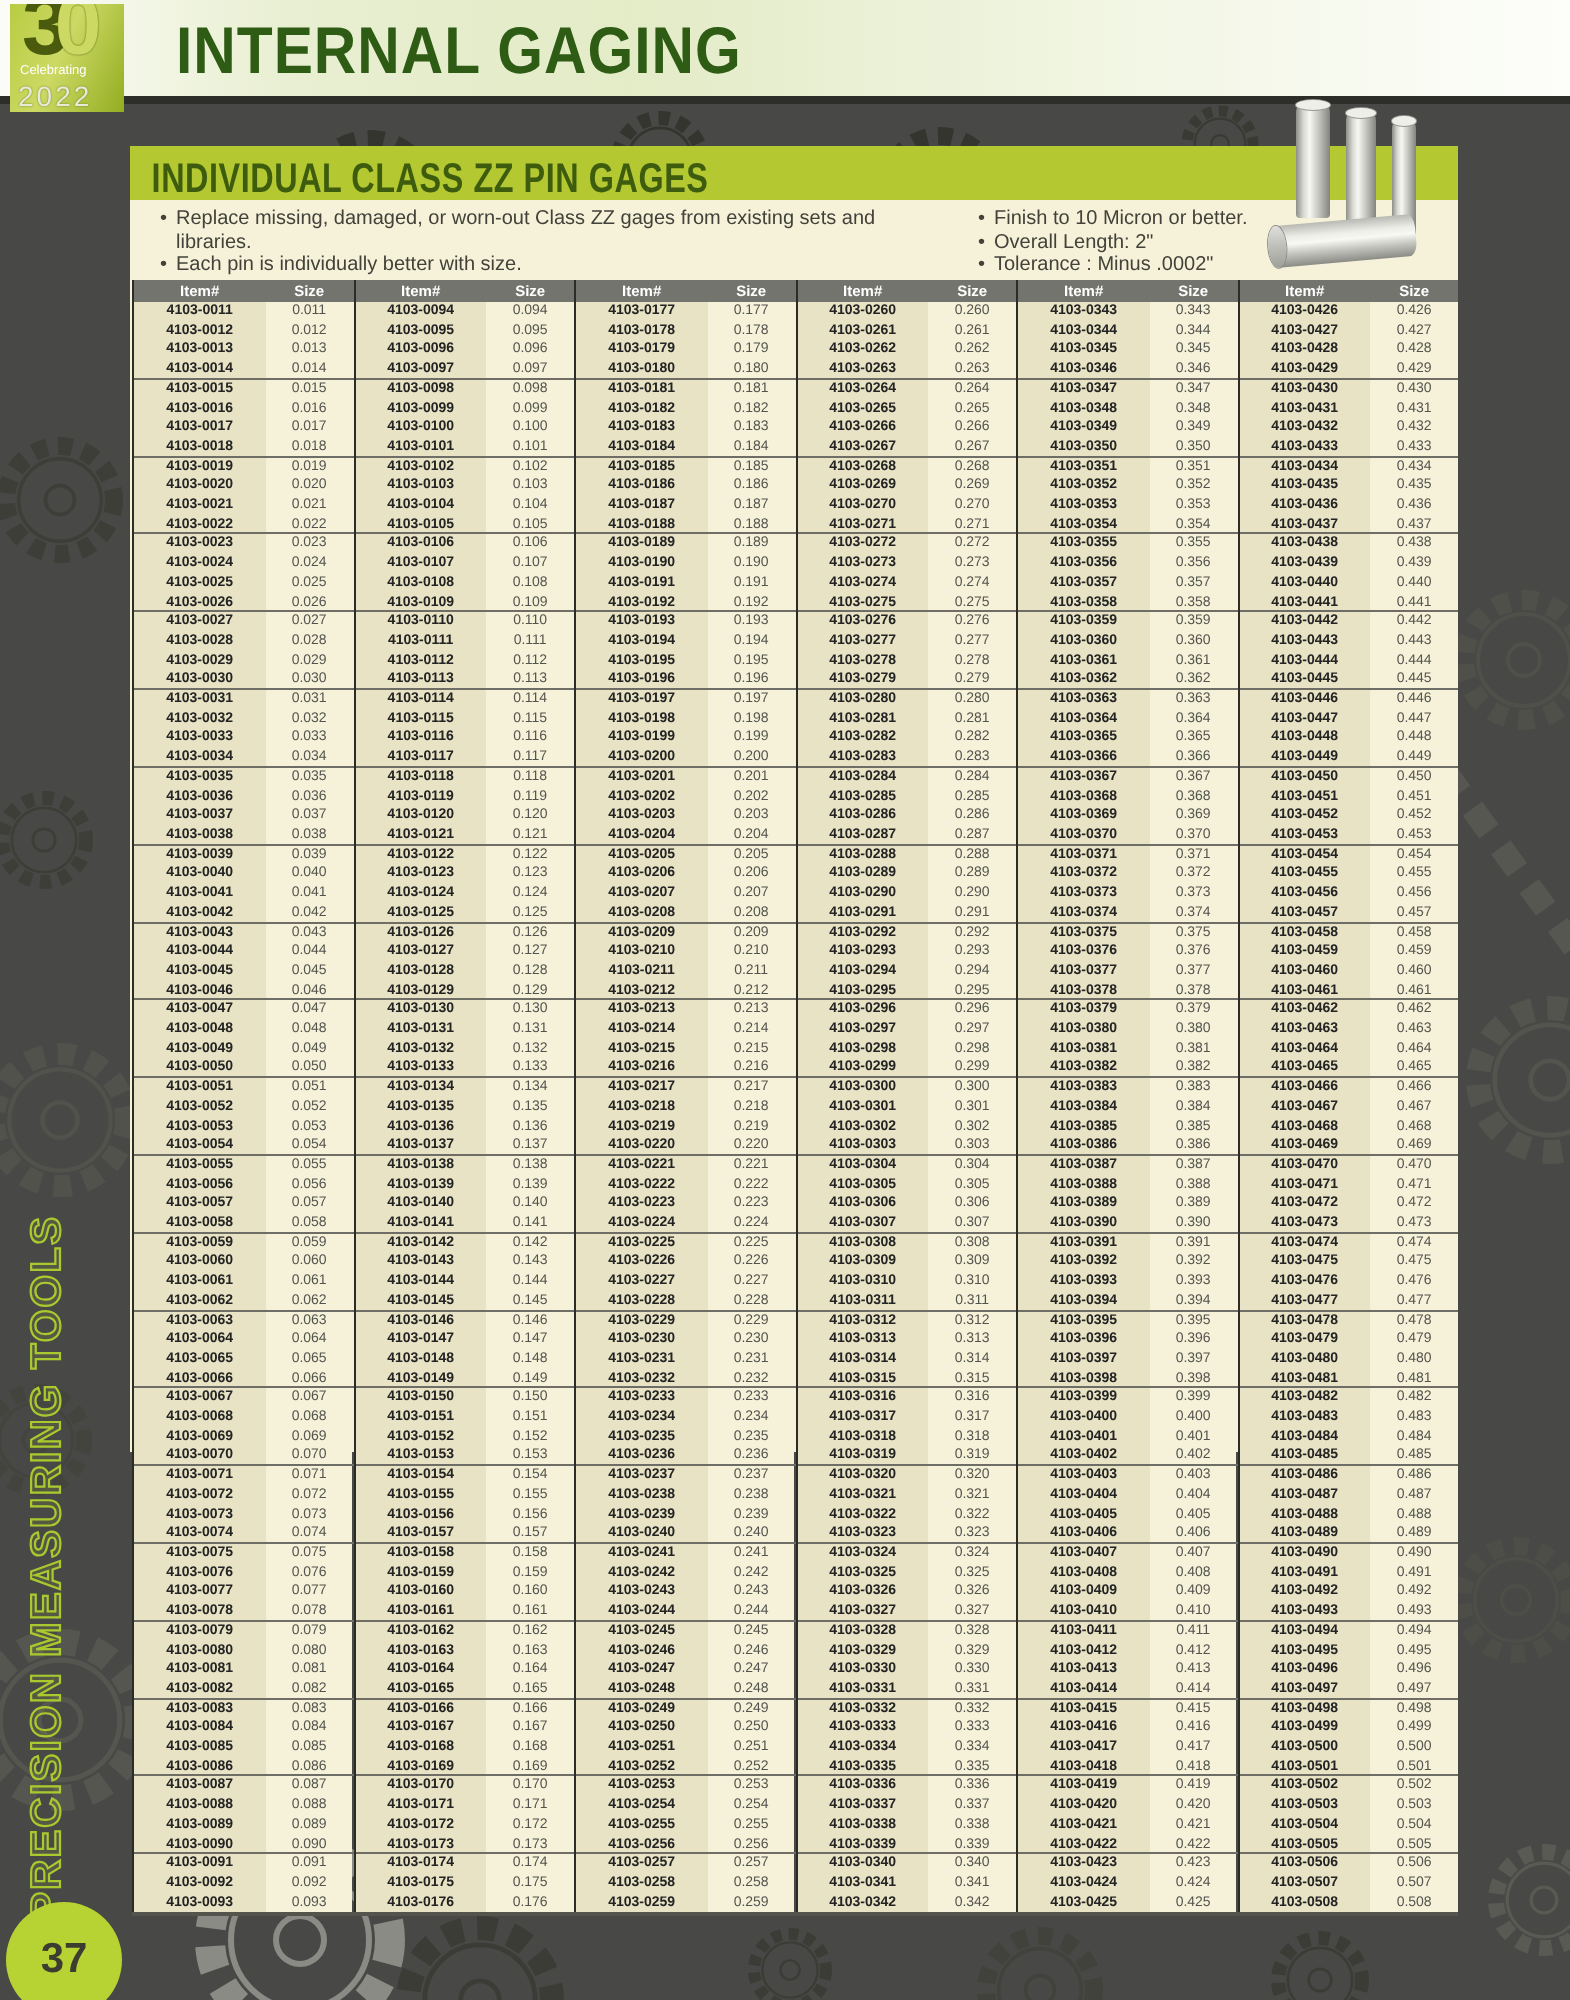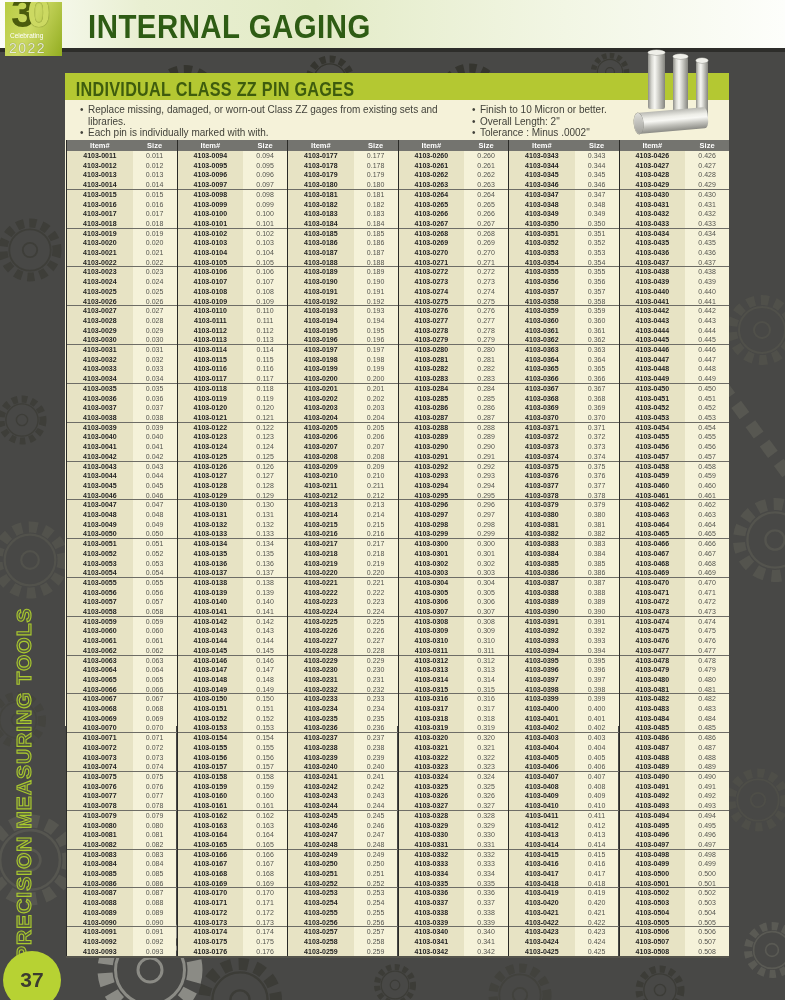--- a/index.html
+++ b/index.html
@@ -23,21 +23,21 @@
   .logo-2022{position:absolute;bottom:0px;left:4px;font-size:14px;font-weight:normal;letter-spacing:1.5px;
     color:#e7ead6;text-shadow:0 0 1px #6a7a20;}
   
   .content-box{position:absolute;left:65px;top:73px;width:664px;height:653px;background:#f5f2d9;z-index:2;}
   .section-bar{position:absolute;left:0;top:0;width:100%;height:27px;background:#b4c832;}
   .section-title{padding:4px 0 0 12px;font-size:18px;font-weight:bold;color:#3e5c0e;white-space:nowrap;
     transform:scale(.9,1.15);transform-origin:left top;letter-spacing:.3px;}
   .bullets{position:absolute;top:31px;margin:0;padding:0;list-style:none;
     font-size:10px;line-height:11.5px;color:#42423a;}
   .bullets.left{left:13px;width:390px;}
-  .bullets.right{left:405px;width:250px;}
+  .bullets.right{left:422px;width:250px;}
   .bullets li{position:relative;padding-left:10px;}
   .bullets li::before{content:"\2022";position:absolute;left:2px;}
   
   .table-wrap{position:absolute;left:1px;top:67px;width:663px;display:flex;
     border-bottom:2px solid #55544c;}
   .pair{flex:1;border-left:1.5px solid #2b2b28;}
   .phead{display:flex;height:11px;background:#74746f;}
   .hcell{color:#ffffff;font-weight:bold;font-size:7.5px;line-height:11px;text-align:center;}
   .hcell.i{width:60%;}
   .hcell.s{width:40%;}
@@ -110,21 +110,21 @@
   <div class="logo-2022">2022</div>
 </div>
 <div class="page-title">INTERNAL GAGING</div>
 
 <div class="content-box">
   <div class="section-bar">
     <div class="section-title">INDIVIDUAL CLASS ZZ PIN GAGES</div>
   </div>
   <ul class="bullets left">
     <li>Replace missing, damaged, or worn-out Class ZZ gages from existing sets and libraries.</li>
-    <li>Each pin is individually marked with with.</li>
+    <li>Each pin is individually better with size.</li>
   </ul>
   <ul class="bullets right">
     <li>Finish to 10 Micron or better.</li>
     <li>Overall Length: 2"</li>
     <li>Tolerance : Minus .0002"</li>
   </ul>
   <div class="table-wrap">
       <div class="pair">
         <div class="phead">
           <div class="hcell i">Item#</div>

